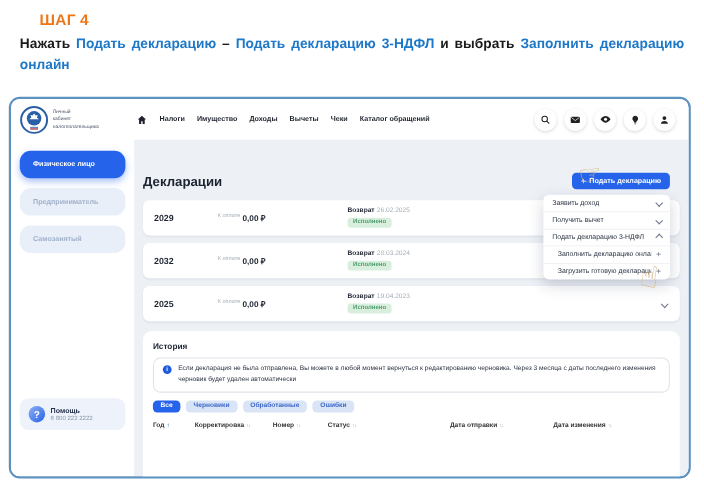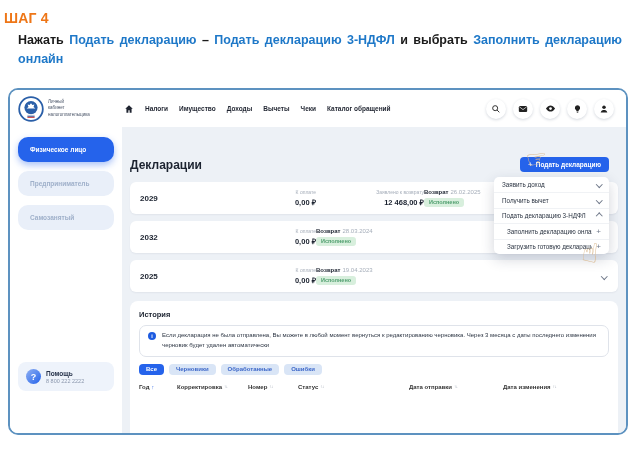--- a/index.html
+++ b/index.html
@@ -5,21 +5,21 @@
   :root{
     --accent:#2563eb; --link:#1e78c8; --orange:#ee7617;
     --badge-bg:#d8efdd; --badge-text:#4f9e6e;
   }
   *{box-sizing:border-box;}
   html,body{margin:0;padding:0;}
   body{width:640px;height:452px;background:#fff;font-family:"Liberation Sans",sans-serif;overflow:hidden;}
   .page{position:relative;width:640px;height:452px;background:#fff;}
 
   
-  .step-title{position:absolute;left:4px;top:10px;font-size:14px;font-weight:800;color:var(--orange);letter-spacing:.2px;}
+  .step-title{position:absolute;left:36px;top:10px;font-size:14px;font-weight:800;color:var(--orange);letter-spacing:.2px;}
   .instruction{position:absolute;left:18px;top:31px;width:604px;margin:0;font-size:12.5px;line-height:1.5;text-align:justify;color:#1b1b1b;font-weight:600;}
   .ins-link{color:var(--link);font-weight:700;}
 
   
   .shot{position:absolute;left:8px;top:88px;width:620px;height:347px;border:2px solid #5d92c0;border-radius:10px;background:#fff;overflow:hidden;display:flex;flex-direction:column;}
   .topbar{flex:0 0 37px;display:flex;align-items:center;background:#fff;}
   .brand{width:112px;flex:0 0 112px;display:flex;align-items:center;gap:4px;padding-left:8px;}
   .brand-text{font-size:4.5px;color:#4a5568;line-height:1.35;}
   .nav{display:flex;align-items:center;gap:11px;margin-left:2px;}
   .home-btn{display:flex;align-items:center;}
@@ -38,21 +38,21 @@
 
   .content{flex:1;background:#edf1f6;position:relative;padding:0 8px;min-width:0;}
   .title-row{display:flex;align-items:center;justify-content:space-between;margin-top:30px;height:15px;}
   .page-title{font-size:12px;font-weight:700;color:#1c2330;}
   .submit-btn{height:15px;background:var(--accent);color:#fff;border:none;border-radius:4px;font-size:6.5px;font-weight:600;display:flex;align-items:center;gap:3px;padding:0 8px;margin-right:9px;font-family:inherit;cursor:pointer;}
   .submit-btn .plus{font-size:8px;line-height:1;font-weight:400;}
 
   .rows{margin-top:10px;}
   .decl-row{height:32px;background:#fff;border-radius:6px;margin-bottom:7px;display:flex;align-items:center;padding:0 10px;box-shadow:0 1px 2px rgba(30,40,60,.06);}
   .col-year{width:58px;flex:0 0 58px;font-size:8px;font-weight:700;color:#1c2330;}
-  .col{width:118px;flex:0 0 118px;display:flex;flex-direction:column;gap:2px;align-items:flex-end;}
+  .col{width:118px;flex:0 0 118px;display:flex;flex-direction:row;gap:2px;}
   .col.refund{width:108px;flex:0 0 108px;}
   .col .lbl{font-size:5px;color:#a6aeba;}
   .col .val{font-size:7.5px;font-weight:700;color:#1c2330;}
   .col-return{flex:1;display:flex;flex-direction:column;gap:2.5px;min-width:0;}
   .ret-line{font-size:6px;color:#a6aeba;white-space:nowrap;}
   .ret-line b{color:#1c2330;font-weight:700;margin-right:2px;}
   .badge{align-self:flex-start;background:var(--badge-bg);color:var(--badge-text);font-size:5.5px;font-weight:600;padding:1.5px 5px;border-radius:3px;}
   .chev{width:4.5px;height:4.5px;border-right:1.3px solid #6f7889;border-bottom:1.3px solid #6f7889;transform:rotate(45deg);flex:0 0 auto;}
   .chev.up{transform:rotate(-135deg);}
   .row-chev{margin-left:4px;margin-right:2px;}
@@ -181,24 +181,20 @@
           </button>
         </div>
 
         <div class="rows">
             <div class="decl-row">
               <div class="col-year">2029</div>
               <div class="col">
                 <div class="lbl">К оплате</div>
                 <div class="val">0,00 ₽</div>
               </div>
-              <div class="col refund">
-                <div class="lbl">Заявлено к возврату</div>
-                <div class="val">12 468,00 ₽</div>
-              </div>
               <div class="col-return">
                 <div class="ret-line"><b>Возврат</b><span>26.02.2025</span></div>
                 <span class="badge">Исполнено</span>
               </div>
               <span class="chev row-chev"></span>
             </div>
             <div class="decl-row">
               <div class="col-year">2032</div>
               <div class="col">
                 <div class="lbl">К оплате</div>

